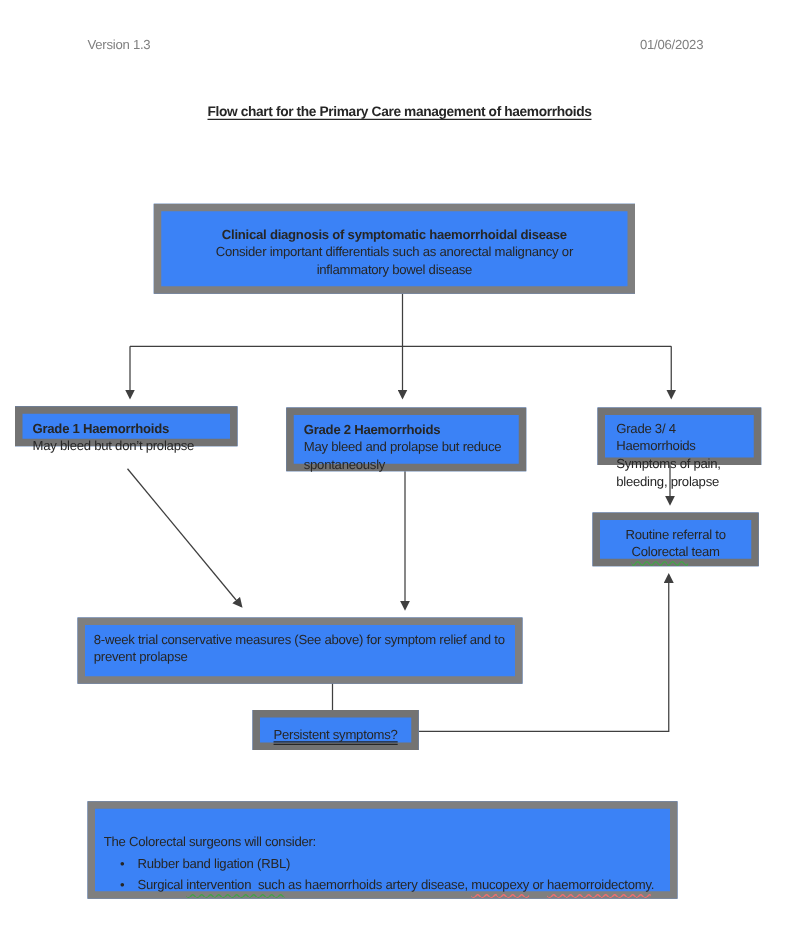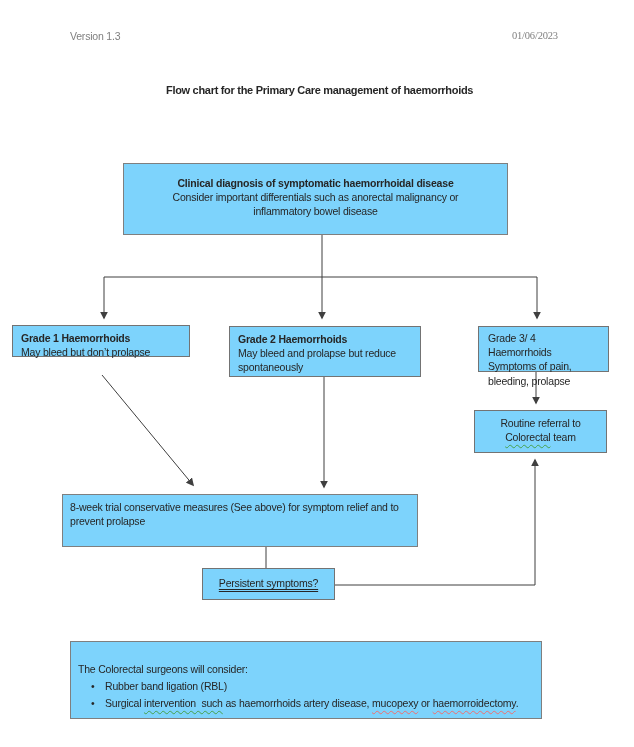--- a/index.html
+++ b/index.html
@@ -9,37 +9,38 @@
     height: 747px;
     background: #ffffff;
     font-family: "Liberation Sans", sans-serif;
     font-size: 10.5px;
     letter-spacing: -0.2px;
     color: #262626;
     overflow: hidden;
   }
   .meta { position: absolute; color: #7f7f7f; }
   .version { left: 70px; top: 30px; }
-  .date { left: 512px; top: 30px; font-family: Liberation Serif, serif; }
+  .date { left: 512px; top: 30px; }
   .title {
     position: absolute;
     left: 166px;
     top: 84px;
     font-weight: bold;
     font-size: 11px;
     letter-spacing: -0.3px;
+    text-decoration: underline;
     text-underline-offset: 2px;
   }
   .connectors { position: absolute; left: 0; top: 0; z-index: 1; }
   .ln { stroke: #3f3f3f; stroke-width: 1; fill: none; }
   .box {
     position: absolute;
     z-index: 2;
-    background: #7dd3fc;
-    border: 1px solid #737373;
+    background: #3b82f6;
+    border: 6px solid #737373;
     box-sizing: border-box;
     line-height: 1.35;
   }
   .bold { font-weight: bold; }
   .diagnosis {
     left: 123px; top: 163px; width: 385px; height: 72px;
     text-align: center; padding-top: 12px;
     border-color: #7f7f7f;
   }
   .diagnosis .body { max-width: 332px; margin: 0 auto; }

